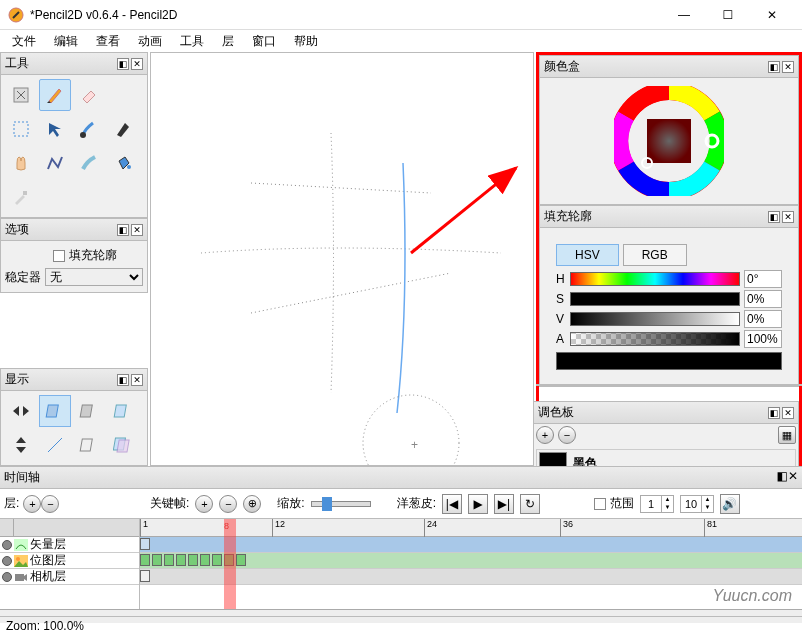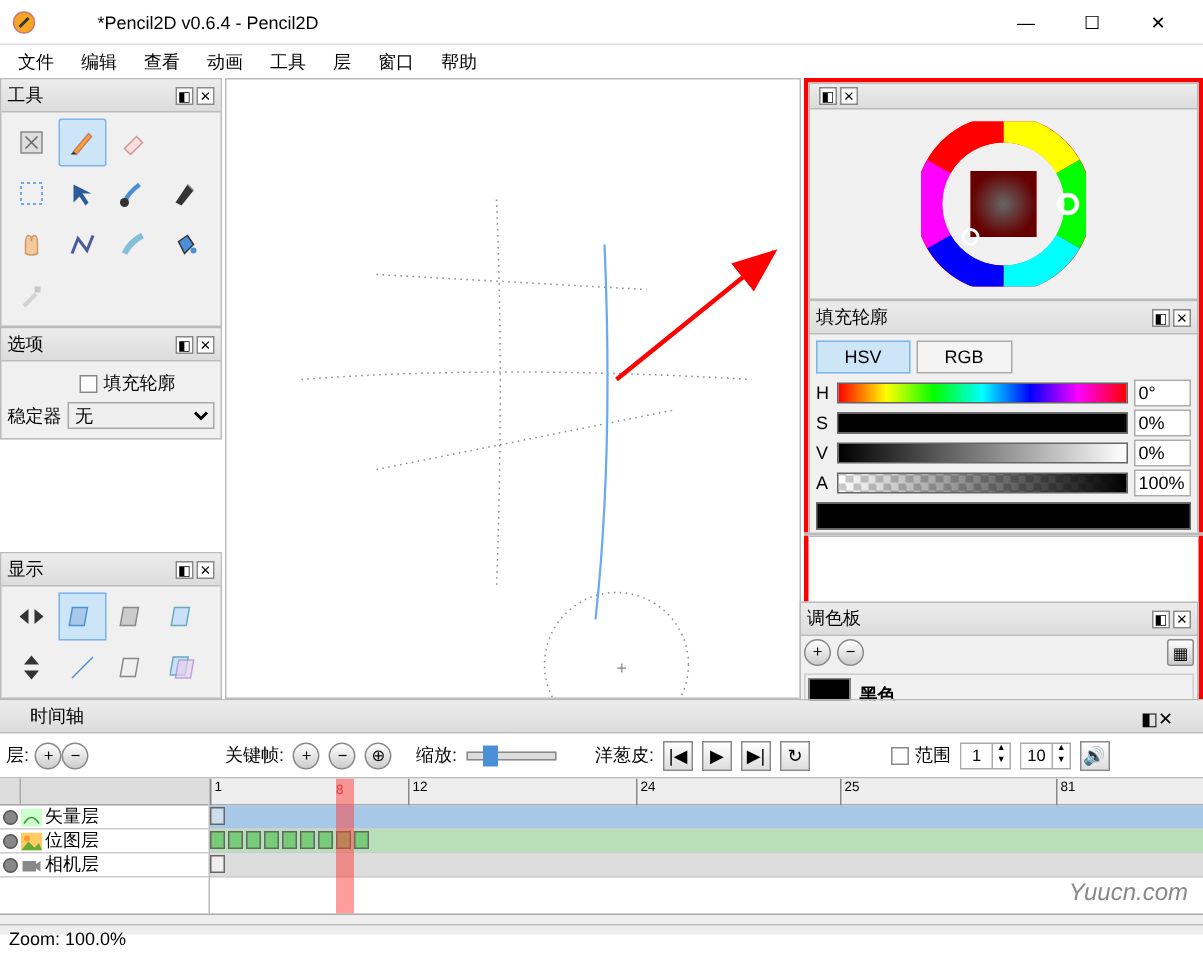--- a/index.html
+++ b/index.html
@@ -1,19 +1,19 @@
 <!DOCTYPE html>
 <html><head>
 <meta charset="utf-8">
 <style>
 * { box-sizing: border-box; margin: 0; padding: 0; font-family: "Microsoft YaHei", sans-serif; font-size: 12px; }
 body { width: 802px; height: 635px; background: #fff; overflow: hidden; position: relative; }
 .titlebar { height: 30px; display: flex; align-items: center; padding: 0 8px; border-bottom: 1px solid #ddd; }
 .titlebar .icon { width: 16px; height: 16px; margin-right: 6px; }
-.titlebar .title { flex: 1; margin-left: 35px; }
+.titlebar .title { flex: 1; }
 .titlebar .winbtn { width: 44px; height: 28px; display: flex; align-items: center; justify-content: center; }
 .menubar { height: 22px; display: flex; align-items: center; padding: 0 4px; gap: 2px; background: #fff; }
 .menubar .menu { padding: 2px 8px; }
 .main { display: flex; height: 414px; }
 .left { width: 148px; display: flex; flex-direction: column; }
 .panel { border: 1px solid #bbb; background: #f0f0f0; }
 .panel-header { background: linear-gradient(#ececec, #dcdcdc); padding: 2px 4px; display: flex; align-items: center; border-bottom: 1px solid #bbb; }
 .panel-header .ptitle { flex: 1; }
 .panel-header .pbtn { width: 12px; height: 12px; border: 1px solid #888; margin-left: 2px; font-size: 9px; display: flex; align-items: center; justify-content: center; background: #fff; }
 .toolgrid { display: grid; grid-template-columns: repeat(4, 32px); gap: 2px; padding: 4px; }
@@ -25,37 +25,37 @@
 .checkbox .box { width: 12px; height: 12px; border: 1px solid #888; background: #fff; }
 .row { display: flex; align-items: center; gap: 4px; padding: 2px 0; }
 .row select { flex: 1; border: 1px solid #aaa; height: 18px; font-size: 12px; }
 .display-panel { margin-top: auto; }
 .dispgrid { display: grid; grid-template-columns: repeat(4, 32px); gap: 2px; padding: 4px; }
 .dispbtn { width: 32px; height: 32px; border: 1px solid transparent; display: flex; align-items: center; justify-content: center; }
 .dispbtn.active { background: #cde6f7; border-color: #7eb4ea; }
 .canvas-area { flex: 1; background: #fff; position: relative; border: 1px solid #bbb; margin: 0 2px; }
 .right { width: 266px; display: flex; flex-direction: column; border: 3px solid red; }
 .colorwheel { padding: 8px; display: flex; justify-content: center; }
-.inspector-body { padding: 4px; }
+.inspector-body { padding: 16px; }
 .tabbar { display: flex; gap: 4px; margin-bottom: 4px; }
 .tab { padding: 3px 18px; border: 1px solid #aaa; background: #f4f4f4; }
 .tab.active { background: #cde6f7; border-color: #7eb4ea; }
 .slider-row { display: flex; align-items: center; gap: 4px; margin: 2px 0; }
 .slider-row .lbl { width: 10px; }
 .slider-row .bar { flex: 1; height: 14px; border: 1px solid #666; position: relative; }
 .slider-row .val { width: 38px; border: 1px solid #aaa; padding: 1px 2px; background: #fff; text-align: left; }
 .swatch-row { height: 18px; border: 1px solid #666; margin-top: 4px; background: #000; }
 .palette-panel { border: 1px solid #bbb; margin-top: 2px; }
 .palette-tools { padding: 2px; display: flex; gap: 4px; align-items: center; }
 .roundbtn { width: 18px; height: 18px; border-radius: 50%; background: linear-gradient(#fff, #ccc); border: 1px solid #888; display: flex; align-items: center; justify-content: center; font-size: 11px; }
 .palette-list { padding: 2px; font-weight: bold; }
 .palette-item { display: flex; align-items: center; gap: 6px; padding: 2px; border: 1px solid #ccc; margin: 1px 0; }
 .palette-item .sw { width: 28px; height: 22px; border: 1px solid #888; }
 .bottom { height: 170px; border-top: 1px solid #bbb; }
-.timeline-header { background: linear-gradient(#ececec, #dcdcdc); padding: 2px 20px; display: flex; border-bottom: 1px solid #bbb; align-items: flex-end; }
+.timeline-header { background: linear-gradient(#ececec, #dcdcdc); padding: 2px 4px; display: flex; border-bottom: 1px solid #bbb; }
 .timeline-tools { display: flex; align-items: center; padding: 4px; gap: 6px; border-bottom: 1px solid #bbb; }
 .tl-left { width: 140px; display: flex; align-items: center; }
 .sqbtn { width: 20px; height: 20px; border: 1px solid #888; background: linear-gradient(#fff, #ddd); display: flex; align-items: center; justify-content: center; }
 .zoom-slider { width: 60px; height: 6px; background: #ddd; border: 1px solid #888; position: relative; }
 .zoom-handle { position: absolute; width: 10px; height: 14px; background: #4a90d9; top: -5px; left: 10px; }
 .spin { width: 34px; height: 18px; border: 1px solid #aaa; display: flex; }
 .spin input { width: 20px; border: none; text-align: center; font-size: 11px; }
 .spin .arrows { width: 12px; display: flex; flex-direction: column; }
 .spin .arrows div { flex: 1; border-left: 1px solid #aaa; font-size: 6px; text-align: center; }
 .timeline-body { display: flex; height: 90px; }
@@ -264,20 +264,21 @@
             <polygon points="0 0, 10 4, 0 8" fill="red"></polygon>
           </marker>
         </defs>
       <line x1="260" y1="200" x2="365" y2="115" stroke="red" stroke-width="3" marker-end="url(#arrowhead)"></line>
     </svg>
   </div>
 
   <div class="right">
     <div class="panel">
       <div class="panel-header">
+        <span class="ptitle">颜色盒</span>
         <div class="pbtn">◧</div>
         <div class="pbtn">✕</div>
       </div>
       <div class="colorwheel">
         <svg width="110" height="110">
           <defs>
             <radialGradient id="sqg">
                 <stop offset="0%" stop-color="#fff"></stop>
                 <stop offset="100%" stop-color="#f00"></stop>
               </radialGradient>
@@ -440,21 +441,21 @@
             <path d="M10 5 L13 3 L13 10 L10 8 Z" fill="#888"></path>
           </svg>
         <span>相机层</span>
       </div>
     </div>
     <div class="track-col">
       <div class="ruler">
         <div class="tick" style="left:0">1</div>
         <div class="tick" style="left:132px">12</div>
         <div class="tick" style="left:284px">24</div>
-        <div class="tick" style="left:420px">25</div>
+        <div class="tick" style="left:420px">36</div>
         <div class="tick" style="left:564px">81</div>
         <div style="position:absolute;left:84px;top:2px;font-size:9px;color:#c33">8</div>
       </div>
       <div class="track" style="background:#a8c8e8">
         <div class="frame-cell" style="left:0;background:#cde"></div>
       </div>
       <div class="track" style="background:#b8e0b8">
         <div class="frame-cell" style="left:0;background:#7c7"></div>
         <div class="frame-cell" style="left:12px;background:#7c7"></div>
         <div class="frame-cell" style="left:24px;background:#7c7"></div>

